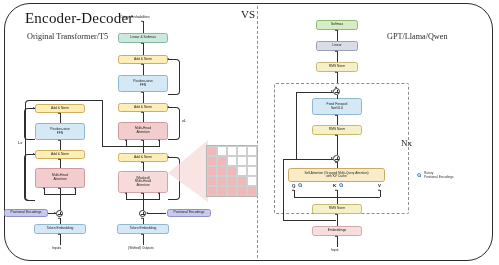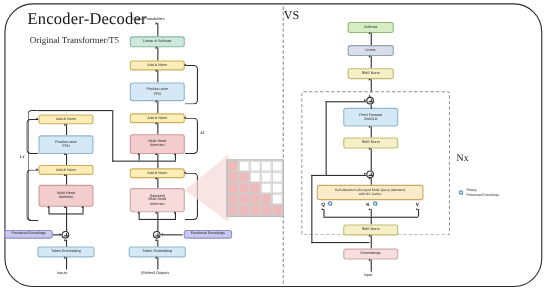--- a/index.html
+++ b/index.html
@@ -140,21 +140,22 @@
 </head>
 <body>
 
 <div id="canvas">
 
   <div class="frame"></div>
   <div class="divider"></div>
 
   <div class="h-title" style="left:25px;top:10px;">Encoder-Decoder</div>
   <div class="h-sub" style="left:27px;top:32px;">Original Transformer/T5</div>
-  <div class="vs-label" style="left:258px;top:8px;text-align:right;">VS</div>
+  <div class="vs-label" style="left:241px;top:8px;text-align:right;">VS</div>
+  <div class="h-sub" style="left:387px;top:32px;">GPT/Llama/Qwen</div>
 
   <div class="lbl" style="left:120px;top:16px;">Output Probabilities</div>
   <div class="vln" style="left:142.6px;top:21px;height:12px;"></div>
   <div class="arw arw-up" style="left:141px;top:20px;"></div>
 
   <div class="blk c-teal" style="left:118px;top:33px;width:50px;height:10px;">
     <span>Linear &amp; Softmax</span>
   </div>
 
   <div class="vln" style="left:142.6px;top:43px;height:12px;"></div>
@@ -350,21 +351,21 @@
   <div class="arw arw-up" style="left:335px;top:50px;"></div>
 
   <div class="blk c-ynorm" style="left:316px;top:62px;width:42px;height:10px;">
     <span>RMS Norm</span>
   </div>
   <div class="vln" style="left:336.6px;top:72px;height:12px;"></div>
   <div class="arw arw-up" style="left:335px;top:71px;"></div>
 
   <div class="nxbox" style="left:274px;top:83px;width:135px;height:131px;"></div>
 
-  <div class="lbl-nx" style="left:415px;top:138px;">Nx</div>
+  <div class="lbl-nx" style="left:401px;top:138px;">Nx</div>
 
   <div class="plus" style="left:333.2px;top:88px;"></div>
   <div class="arw arw-up" style="left:335px;top:85.5px;"></div>
 
   <div class="vln" style="left:296px;top:91.5px;height:68px;"></div>
   <div class="hln" style="left:296px;top:91.5px;width:37px;"></div>
   <div class="arw-rt" style="left:331px;top:89.8px;"></div>
 
   <div class="blk c-blue" style="left:312px;top:98px;width:50px;height:17px;flex-direction:column;">
     <span>Feed Forward</span>

